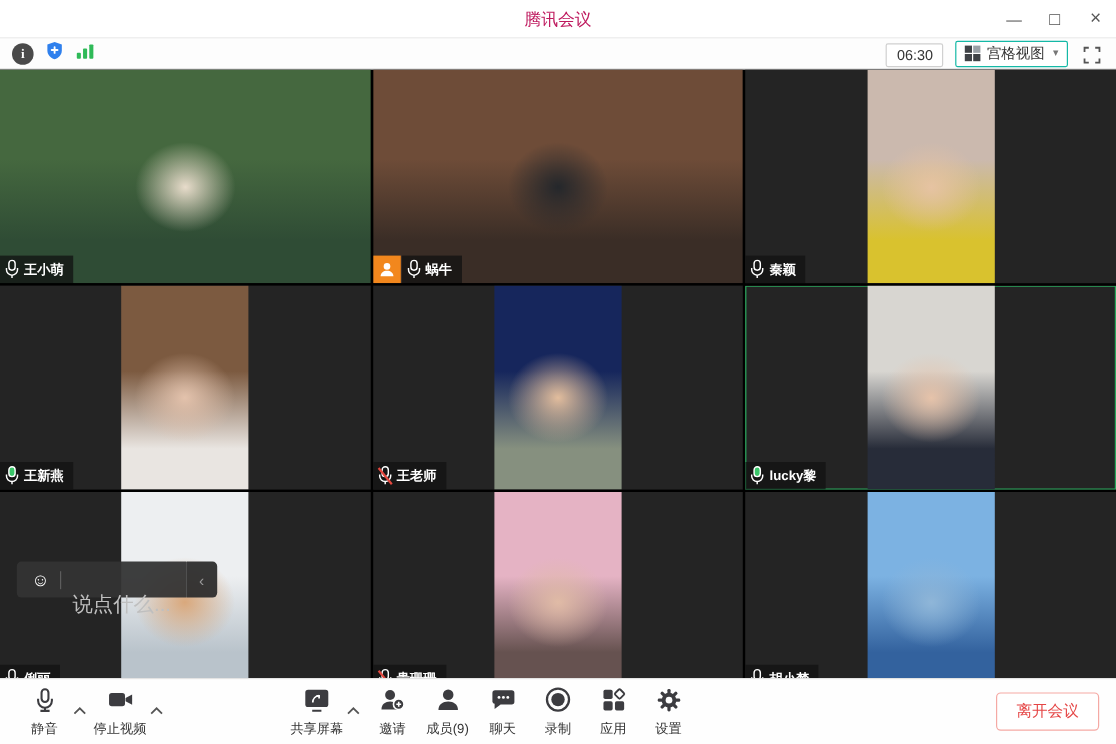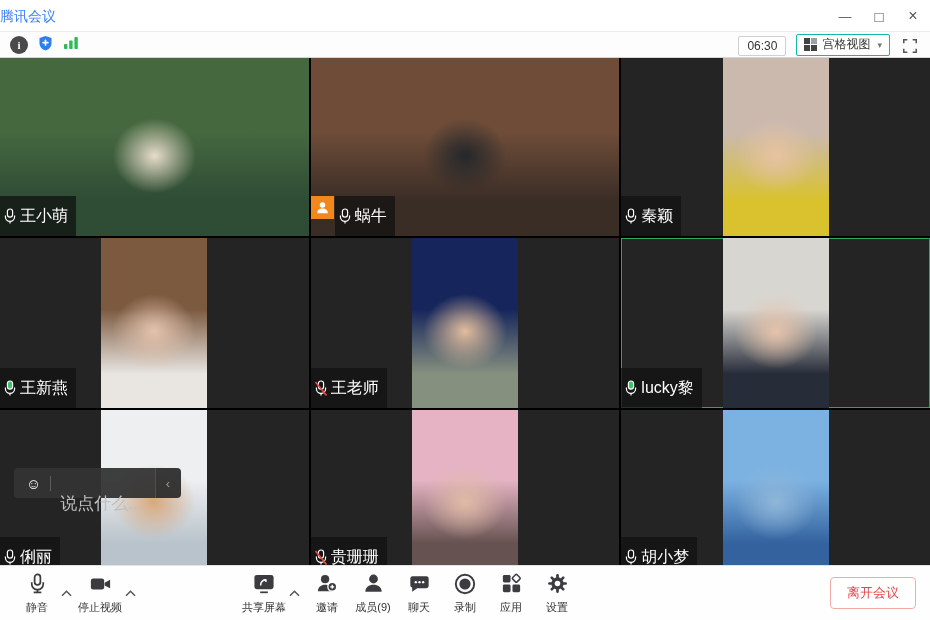--- a/index.html
+++ b/index.html
@@ -4,21 +4,21 @@
 <style>
   * { margin:0; padding:0; box-sizing:border-box; }
   html,body { width:930px; height:620px; overflow:hidden;
     font-family:"Liberation Sans","DejaVu Sans",sans-serif; background:#fff; }
   .window { width:930px; height:620px; display:flex; flex-direction:column; }
 
   
   .titlebar { height:32px; background:#fff; border-bottom:1px solid #ececec;
     position:relative; flex:0 0 32px; }
   .title { position:absolute; left:0; right:0; top:0; height:28px; line-height:32px;
-    text-align:left; font-size:14px; color:#3b82f6; }
+    text-align:center; font-size:14px; color:#be185d; }
   .win-controls { position:absolute; right:0; top:0; height:32px; display:flex; align-items:center; }
   .win-btn { width:34px; height:32px; display:flex; align-items:center; justify-content:center;
     color:#555; font-size:13px; cursor:default; }
   .win-btn.max { font-size:15px; }
   .win-btn.close { font-size:16px; }
 
   
   .topbar { height:26px; flex:0 0 26px; background:#fdfdfd; border-bottom:1px solid #d6d6d6;
     display:flex; align-items:center; padding:0 10px; }
   .topbar-left { display:flex; align-items:center; gap:9px; }
@@ -41,22 +41,22 @@
   .grid { display:grid; grid-template-columns:1fr 1fr 1fr; grid-template-rows:178px 170px 167px;
     gap:2px; width:100%; }
   .tile { position:relative; background:#242424; overflow:hidden; display:flex;
     align-items:stretch; justify-content:center; cursor:default; }
   .tile.active { box-shadow:inset 0 0 0 1px #2aa85c; }
   .video { width:100%; height:100%; }
   .video.portrait { width:106px; margin:0 auto; }
   .name-row { position:absolute; left:0; bottom:0; display:flex; align-items:stretch; z-index:2; }
   .host-badge { width:23px; height:23px; background:#f2871d; display:flex; align-items:center;
     justify-content:center; margin-right:1px; }
-  .name-label { background:rgba(18,18,18,.75); height:40px; display:flex; align-items:center;
-    gap:3px; padding:0 8px 0 3px; color:#fff; font-size:16px; white-space:nowrap; }
+  .name-label { background:rgba(18,18,18,.75); height:23px; display:flex; align-items:center;
+    gap:3px; padding:0 8px 0 3px; color:#fff; font-size:11px; white-space:nowrap;font-weight:bold; }
 
   
   .quickbar { position:absolute; left:14px; top:410px; display:flex; align-items:stretch;
     z-index:5; height:30px; }
   .quickbar-panel { background:rgba(52,52,52,.95); border-radius:4px 0 0 4px; display:flex;
     align-items:center; gap:9px; padding:0 12px; }
   .qb-smiley { color:#fff; font-size:15px; line-height:1; }
   .qb-div { width:1px; height:15px; background:#5d5d5d; }
   .qb-text { color:#bfbfbf; font-size:17px;margin-top:40px; }
   .qb-collapse { background:rgba(45,45,45,.95); border-left:1px solid #505050;

